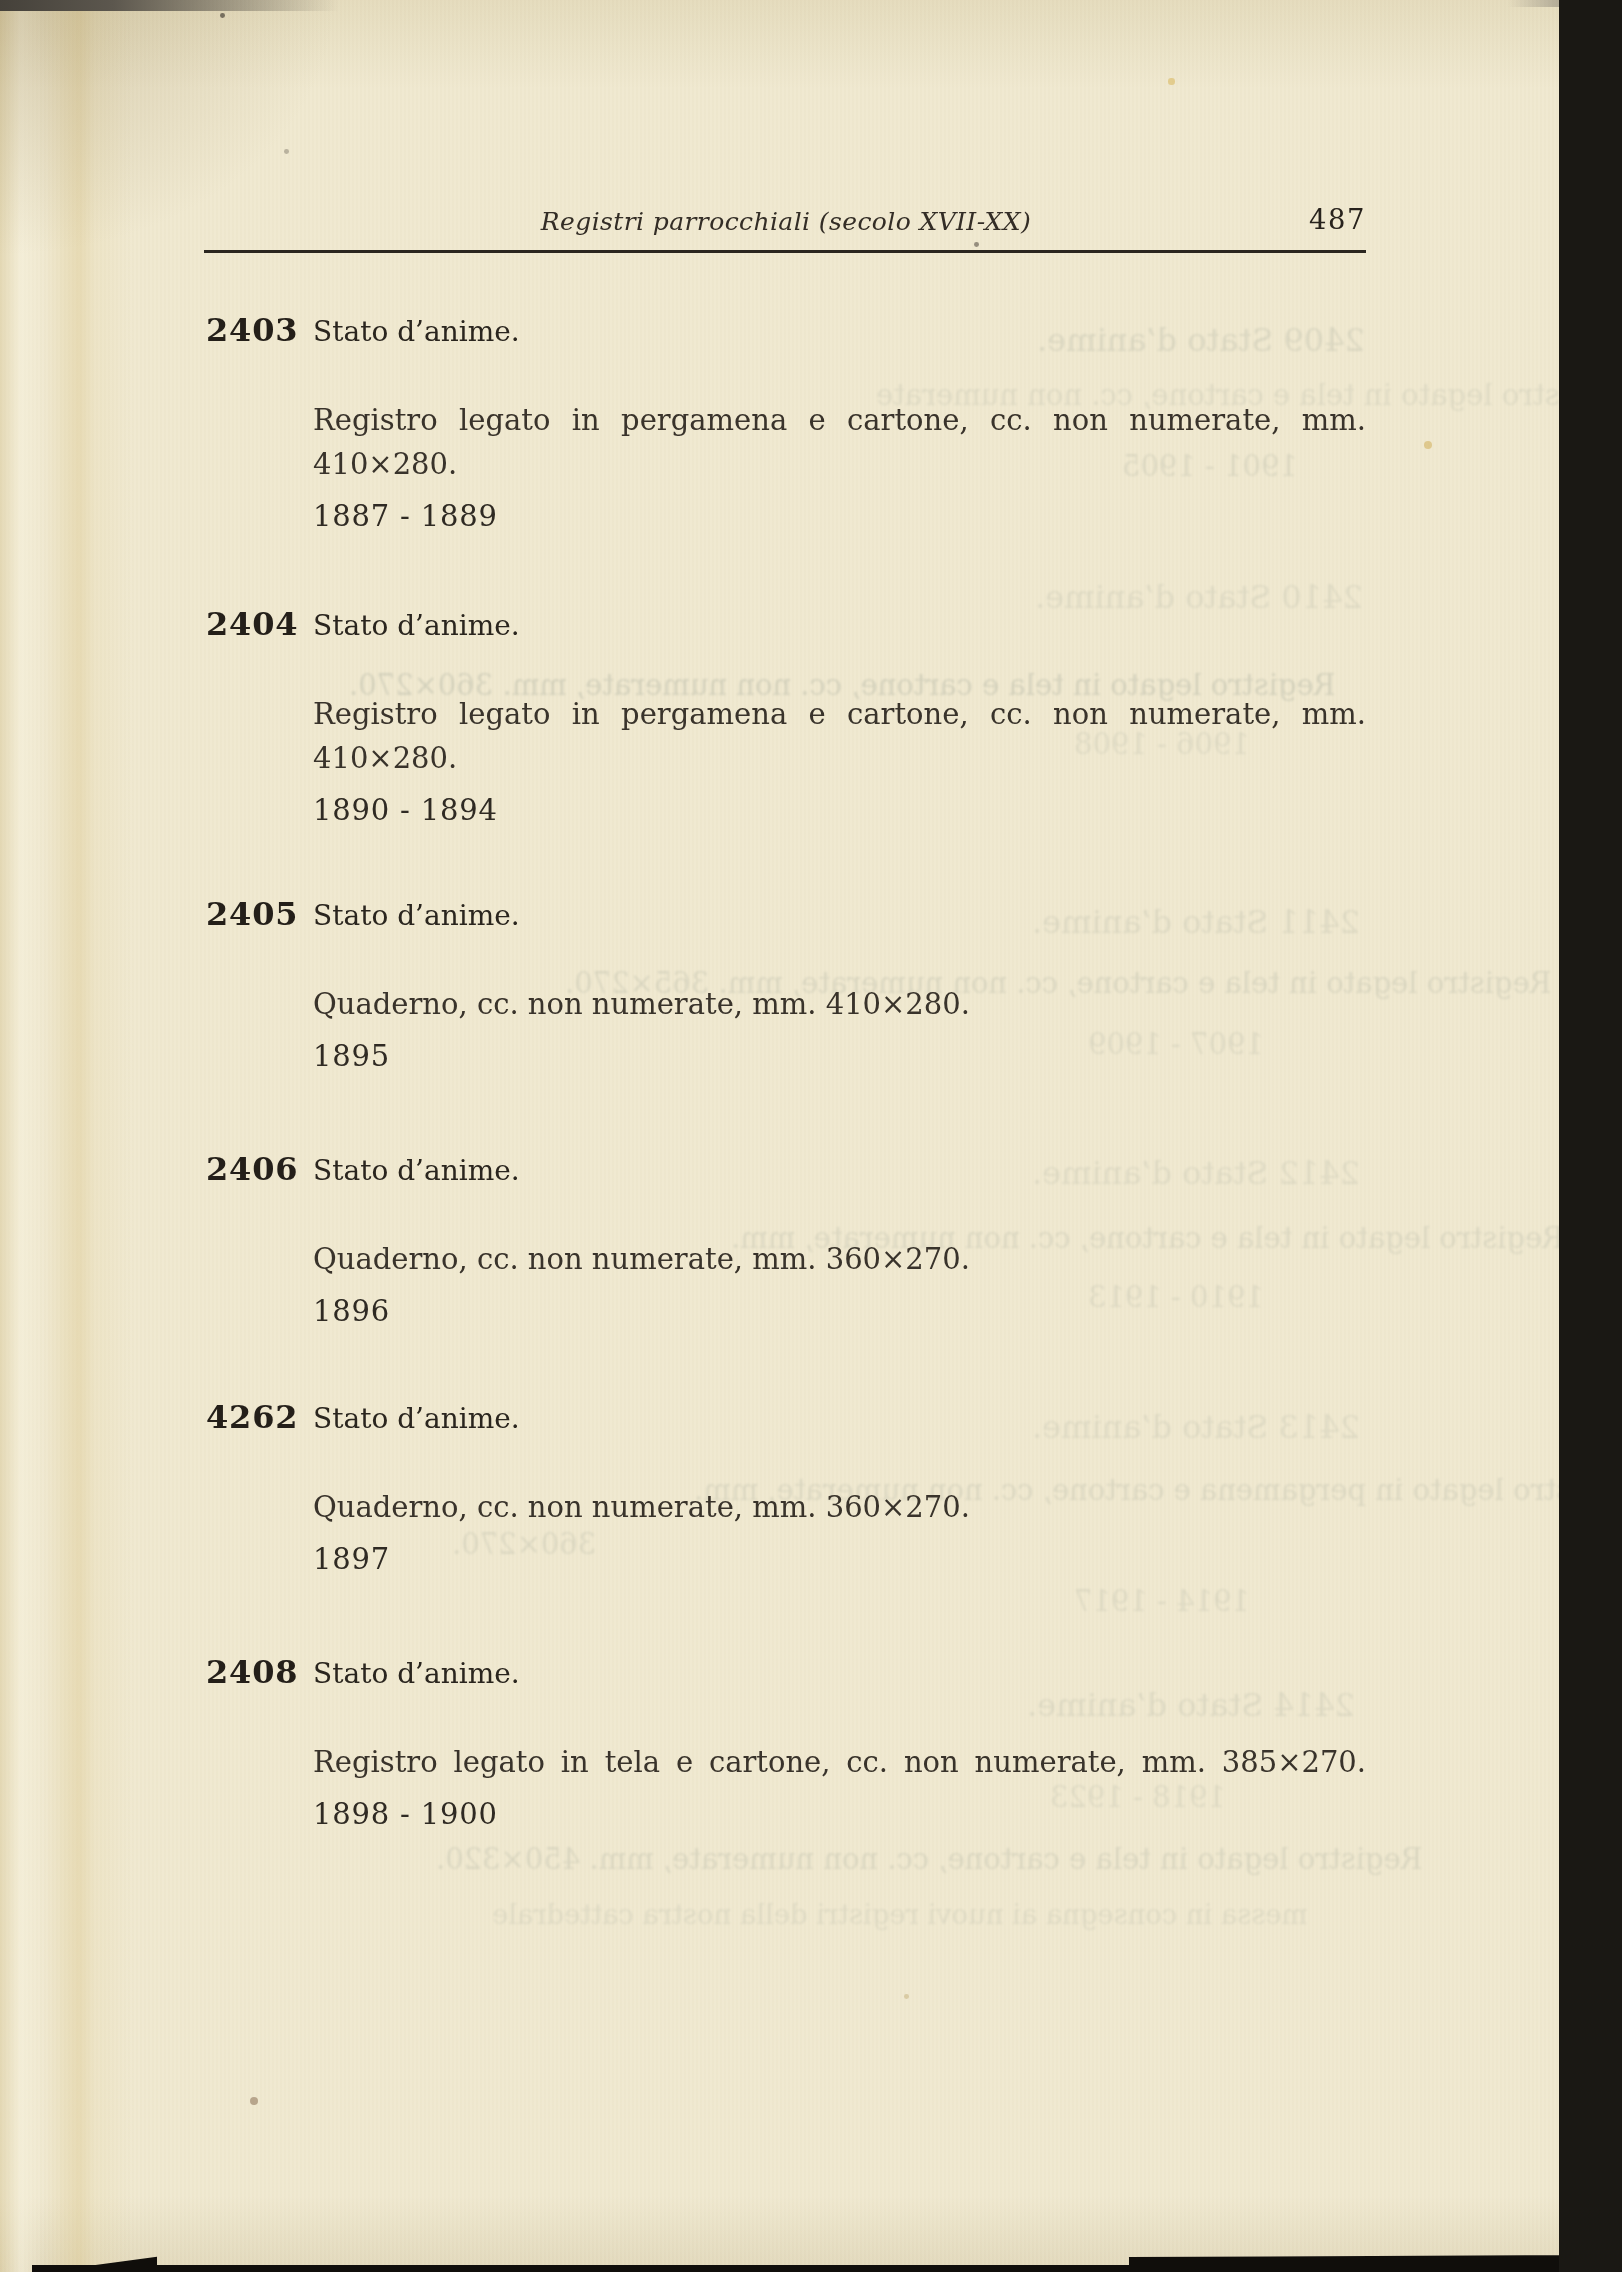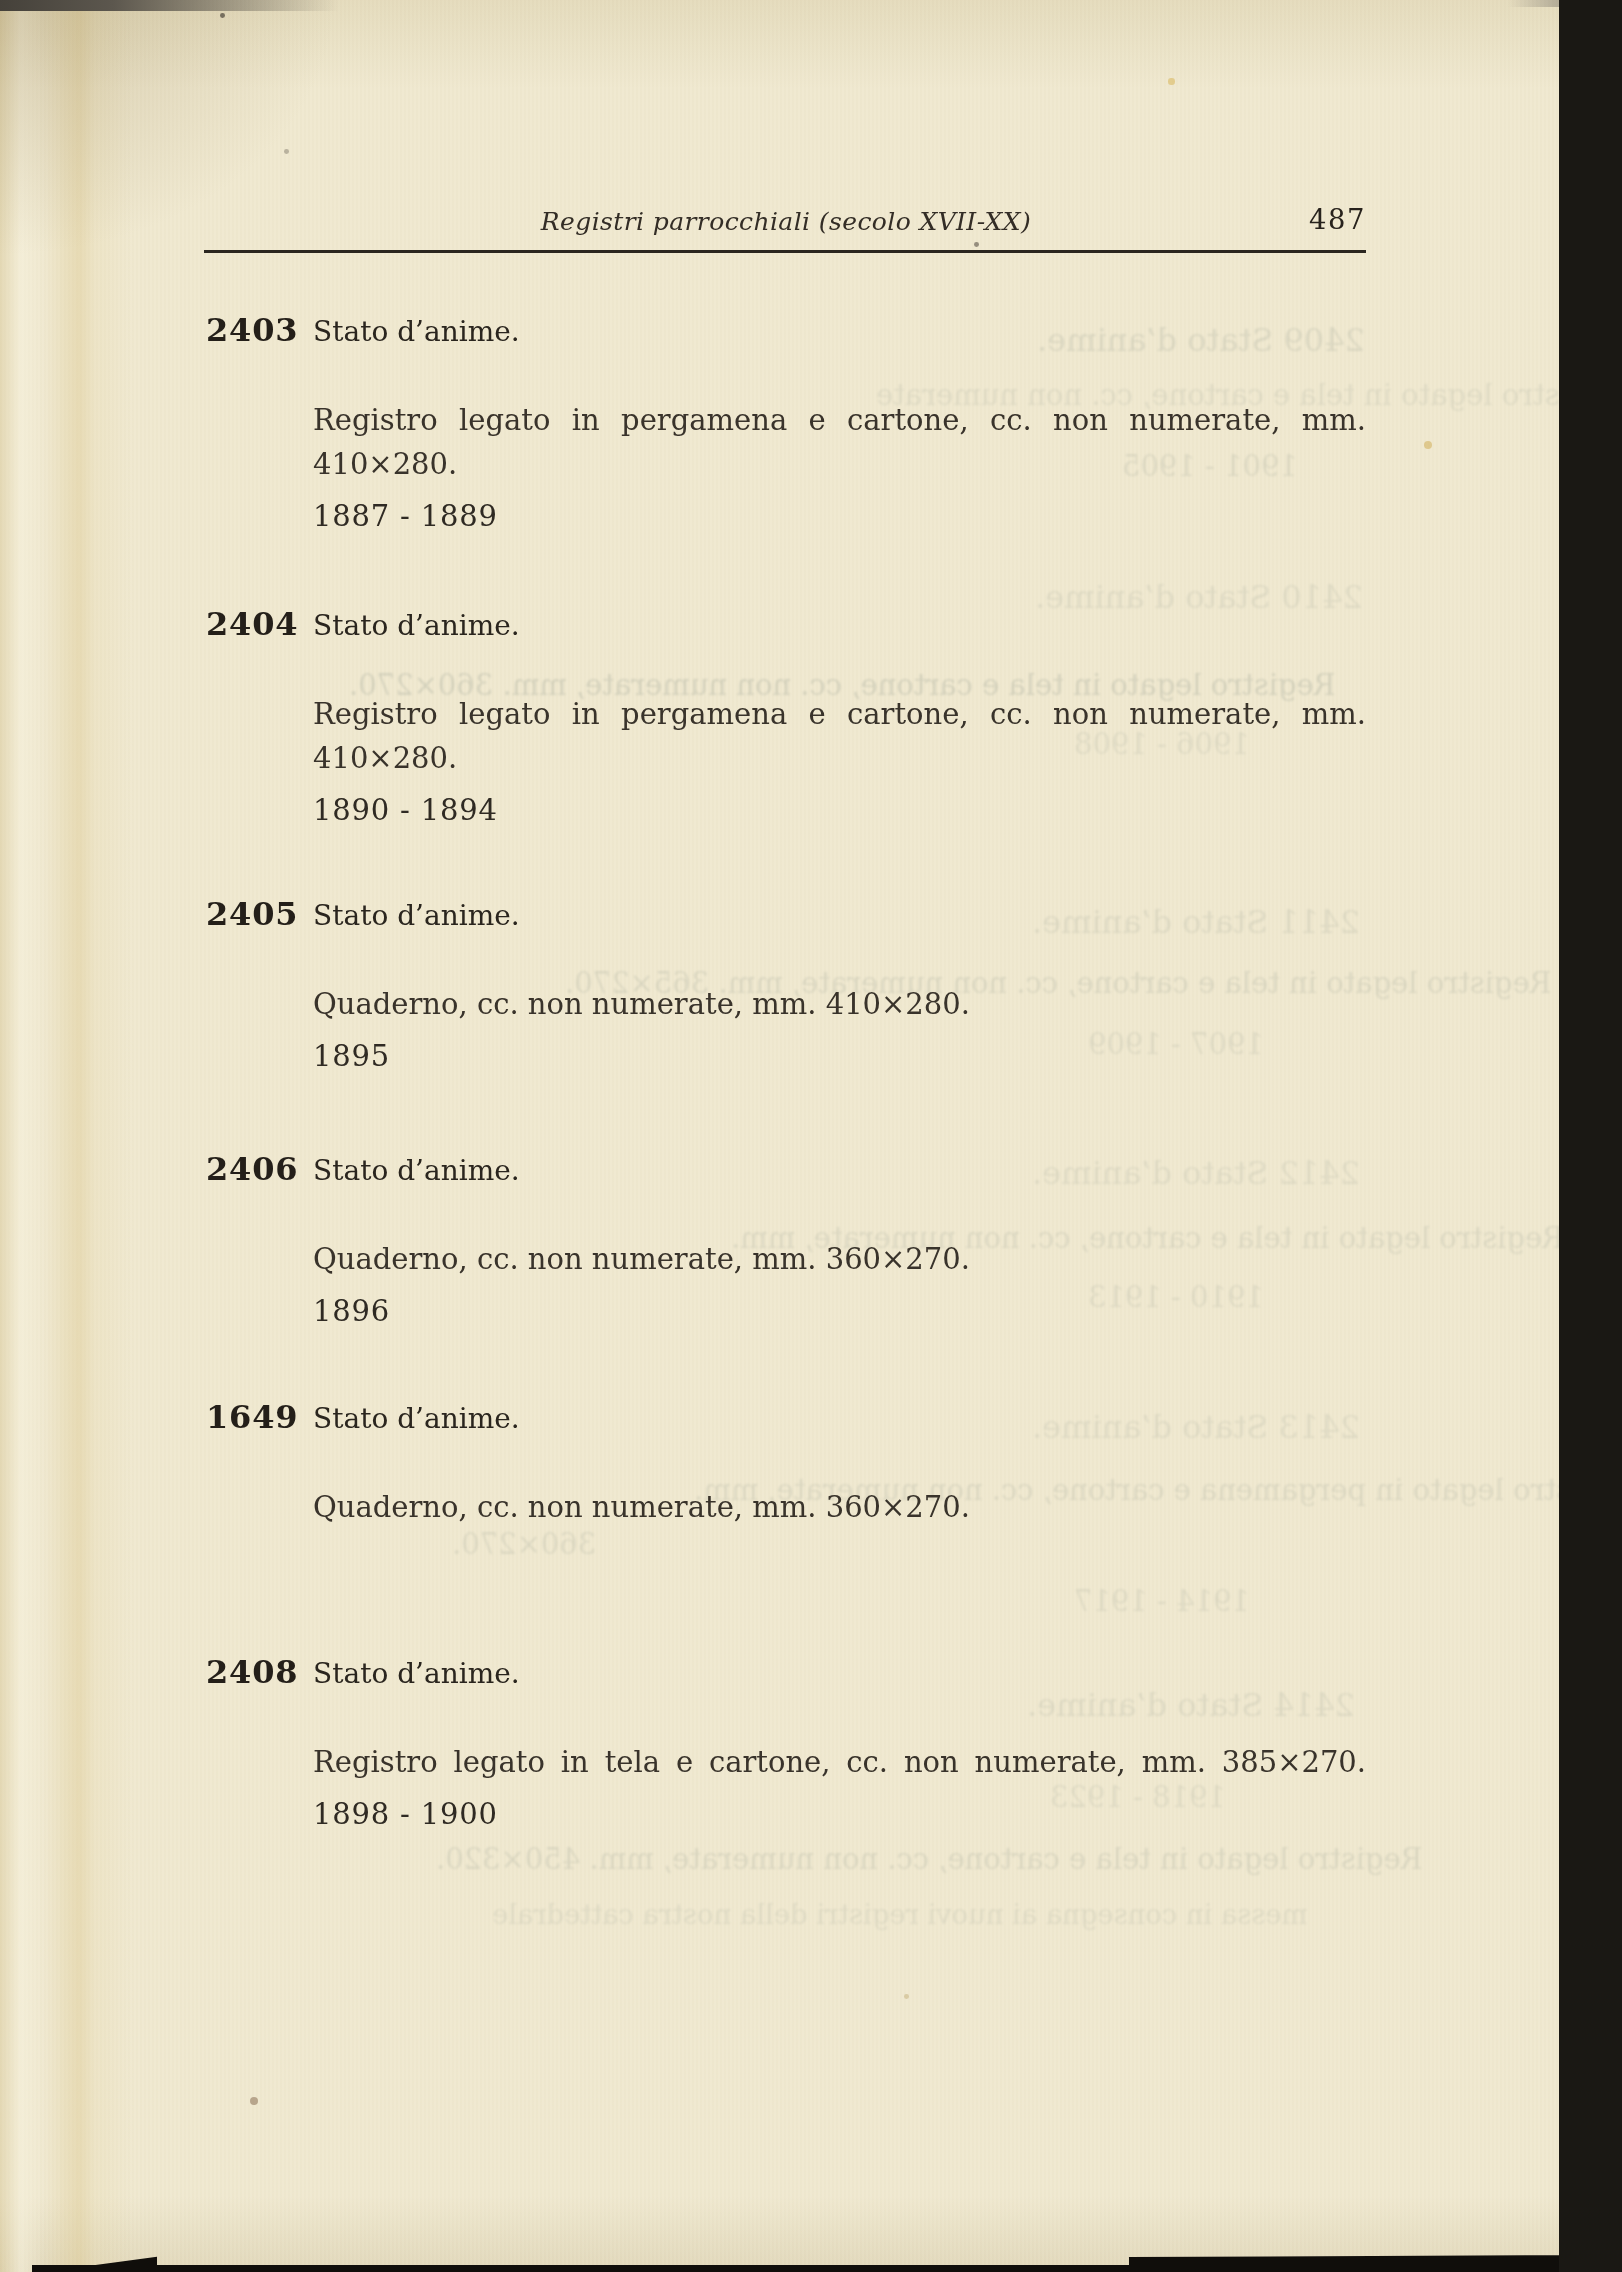--- a/index.html
+++ b/index.html
@@ -174,26 +174,27 @@
       <span class="entry-title">Stato d’anime.</span>
     </div>
     <div class="entry-body">
       <div class="desc-line">Quaderno, cc. non numerate, mm. 360×270.</div>
     </div>
     <div class="entry-dates">1896</div>
   </div>
 
   <div class="entry" style="top:1398px">
     <div class="entry-head">
-      <span class="entry-num">1649</span>
+      <span class="entry-num">4262</span>
       <span class="entry-title">Stato d’anime.</span>
     </div>
     <div class="entry-body">
       <div class="desc-line">Quaderno, cc. non numerate, mm. 360×270.</div>
     </div>
+    <div class="entry-dates">1897</div>
   </div>
 
   <div class="entry" style="top:1653px">
     <div class="entry-head">
       <span class="entry-num">2408</span>
       <span class="entry-title">Stato d’anime.</span>
     </div>
     <div class="entry-body">
       <div class="desc-line justify-full">Registro legato in tela e cartone, cc. non numerate, mm. 385×270.</div>
     </div>

